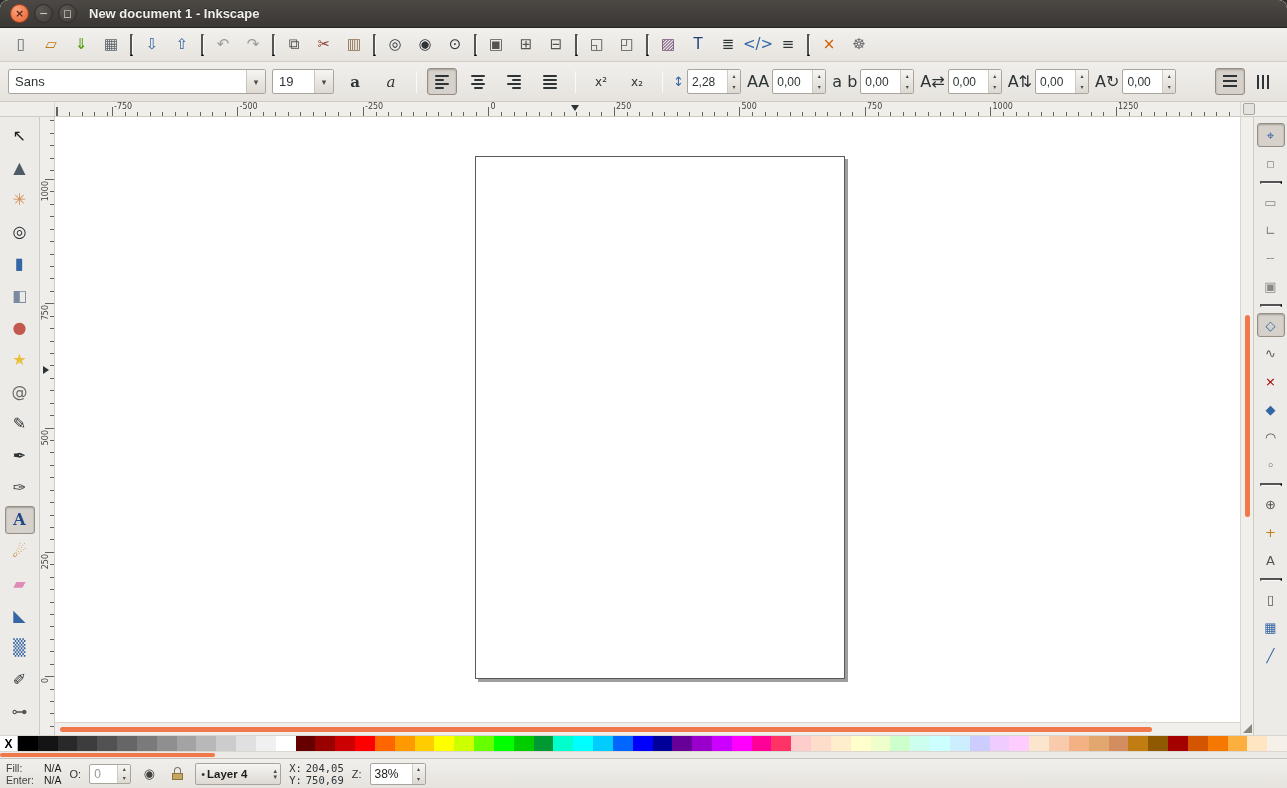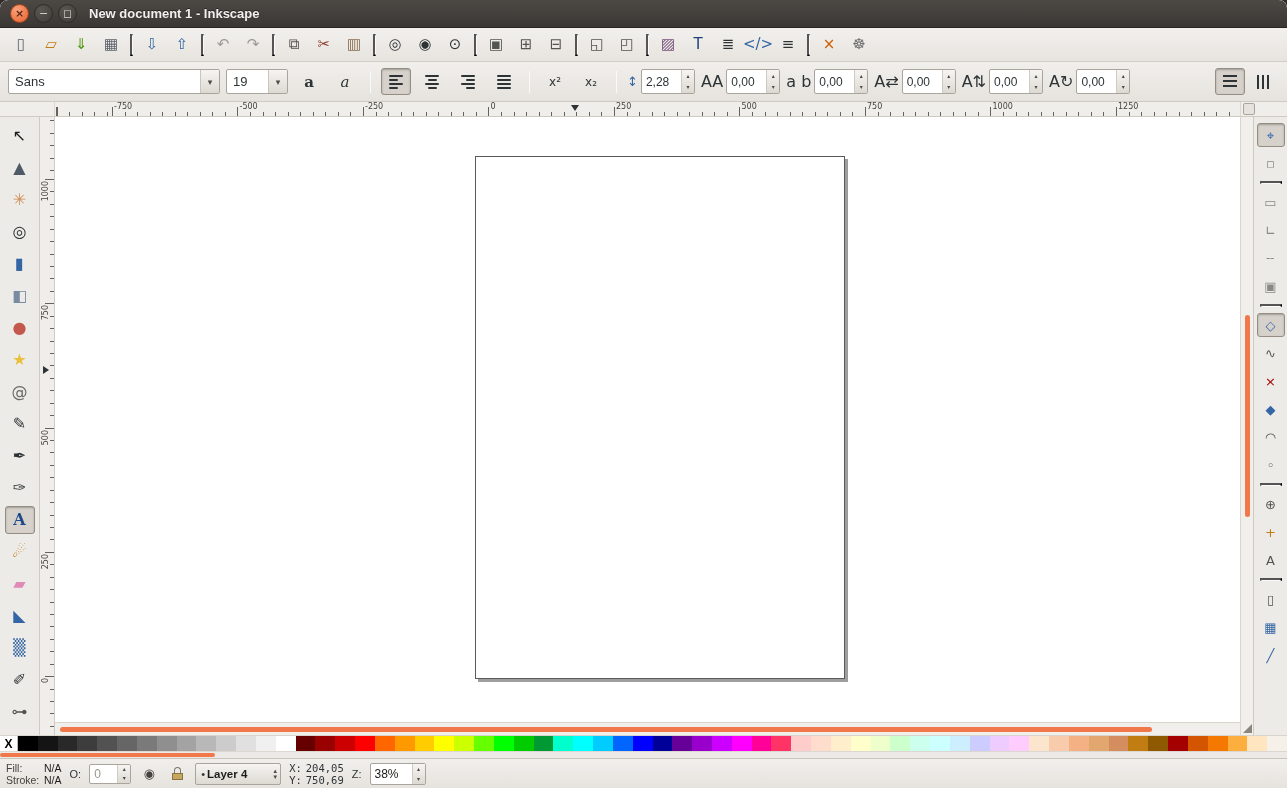--- a/index.html
+++ b/index.html
@@ -29,21 +29,21 @@
   .commandbar .tb-sep, .toolbar2 .tb-sep { width:1px; height:22px; background:#d0ccc4; border-right:1px solid #fbfaf8; margin:0 4px; align-self:center; }
   .pressed { background:#d6d2cb !important; border:1px solid #968e82 !important; box-shadow:inset 0 1px 2px rgba(0,0,0,.25); border-radius:3px; }
 
   .toolbar2 { height:40px; flex:none; display:flex; align-items:center; gap:6px; padding:0 8px;
               background:linear-gradient(#f1efec,#e6e3de); border-bottom:1px solid #cfcbc3; }
   .combo { height:25px; background:#fff; border:1px solid #a9a49c; border-radius:2px; display:flex; align-items:center; }
   .combo-value { padding:0 6px; font-size:13px; color:#2e3436; flex:1; }
   .combo-btn { width:19px; height:100%; border-left:1px solid #c9c5bd; background:linear-gradient(#f6f5f3,#ddd9d2);
                display:flex; align-items:center; justify-content:center; }
   .combo-arrow { font-size:9px; color:#4a4a46; }
-  .font-combo { width:212px; }
+  .font-combo { width:258px; }
   .size-combo { width:62px; }
   .tb-btn { width:30px; height:27px; display:flex; align-items:center; justify-content:center;
             background:none; border:1px solid transparent; border-radius:3px; cursor:default; }
   .glyph-serif { font-family:"DejaVu Serif",serif; font-size:15px; color:#2e3436; }
   .glyph-serif.bold { font-weight:bold; }
   .glyph-serif.italic { font-style:italic; }
   .bars { display:flex; flex-direction:column; gap:2px; width:14px; }
   .bars i { height:2px; background:#2e3436; border-radius:1px; display:block; }
   .bars.left i { width:14px; } .bars.left i:nth-child(even) { width:9px; }
   .bars.center i { width:14px; margin:0 auto; } .bars.center i:nth-child(even) { width:9px; }
@@ -616,21 +616,21 @@
     <div class="pthumb" data-name="palette-scrollbar-thumb"></div>
   </div>
 
   <div class="statusbar" data-name="status-bar">
     <div class="fs-block" data-name="fill-stroke-indicator">
       <div class="fs-row">
           <span class="fs-label" data-name="fill-label">Fill:</span>
           <span class="fs-value" data-name="fill-value">N/A</span>
         </div>
       <div class="fs-row">
-          <span class="fs-label" data-name="stroke-label">Stroke:</span>
+          <span class="fs-label" data-name="stroke-label">Enter:</span>
           <span class="fs-value" data-name="stroke-value">N/A</span>
         </div>
     </div>
     <span data-name="opacity-label">O:</span>
     <div class="spin mini-spin" data-name="opacity-spinbox">
       <span class="spin-value" data-name="opacity-value">0</span>
       <span class="steppers">
           <span class="step" data-name="stepper-up-button">▴</span>
           <span class="step" data-name="stepper-down-button">▾</span>
         </span>

